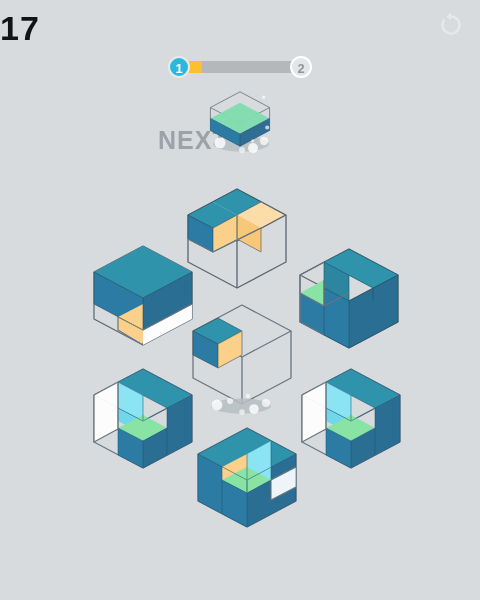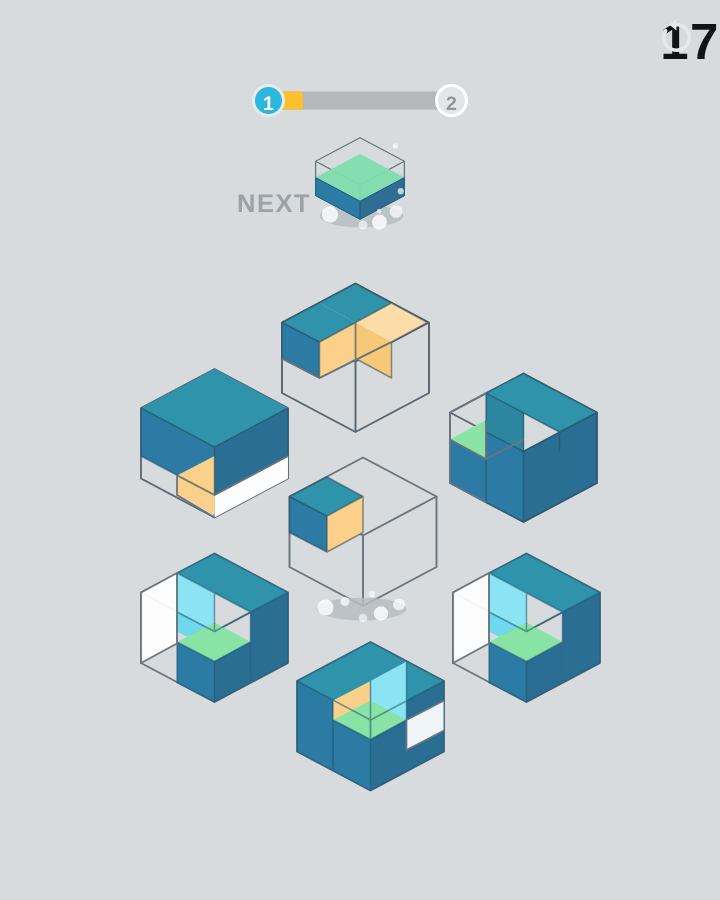--- a/index.html
+++ b/index.html
@@ -22,21 +22,21 @@
     width: 480px;
     height: 600px;
   }
 
   
   #score {
     position: absolute;
     left: 0;
     top: 8px;
     width: 480px;
-    text-align: right;
+    text-align: left;
     font-size: 34px;
     font-weight: bold;
     color: #111417;
     letter-spacing: 1px;
     line-height: 40px;
   }
 
   #restart-btn {
     position: absolute;
     right: 14px;
@@ -95,21 +95,21 @@
     background: #e3e6e8;
     color: #90979c;
     border: 2px solid #ffffff;
   }
 
   
   #next-label {
     position: absolute;
     left: 158px;
     top: 126px;
-    font-size: 17px;
+    font-size: 25px;
     font-weight: bold;
     color: #9ba3a8;
     letter-spacing: 1px;
   }
 
   .cube {
     position: absolute;
     cursor: pointer;
   }
   .cube svg { display: block; }

